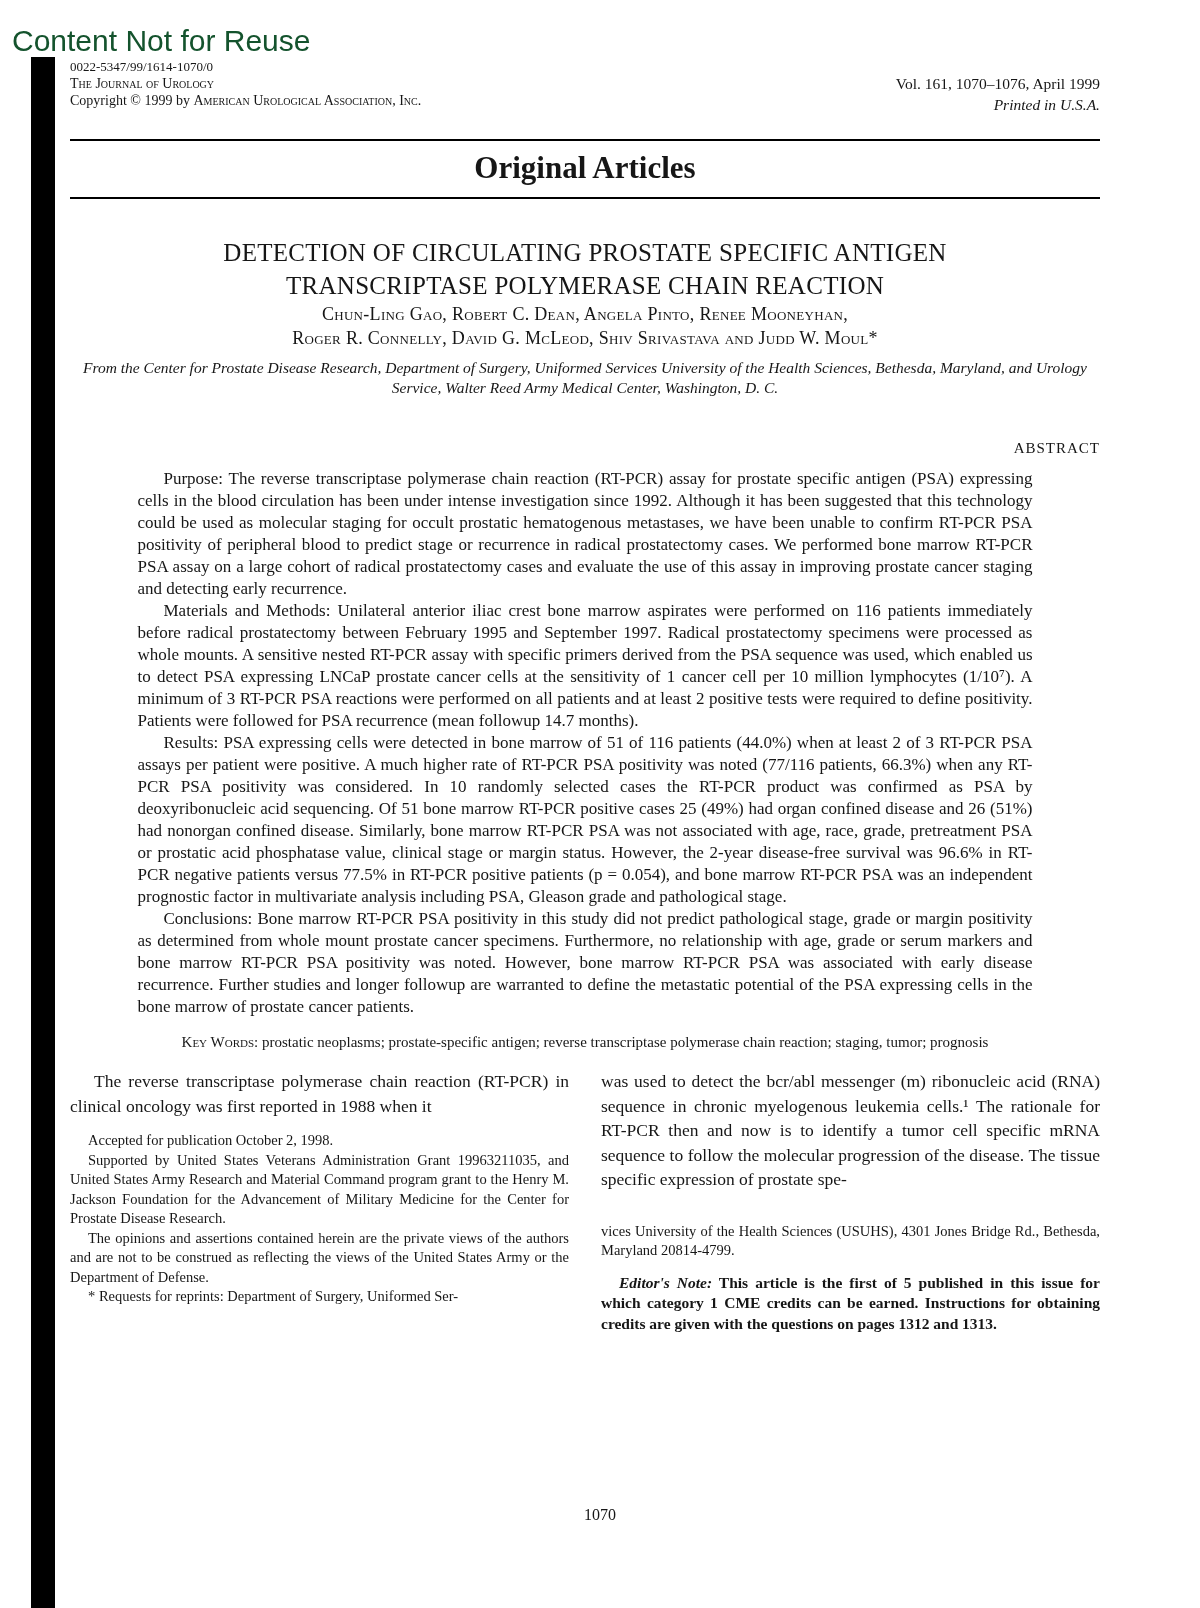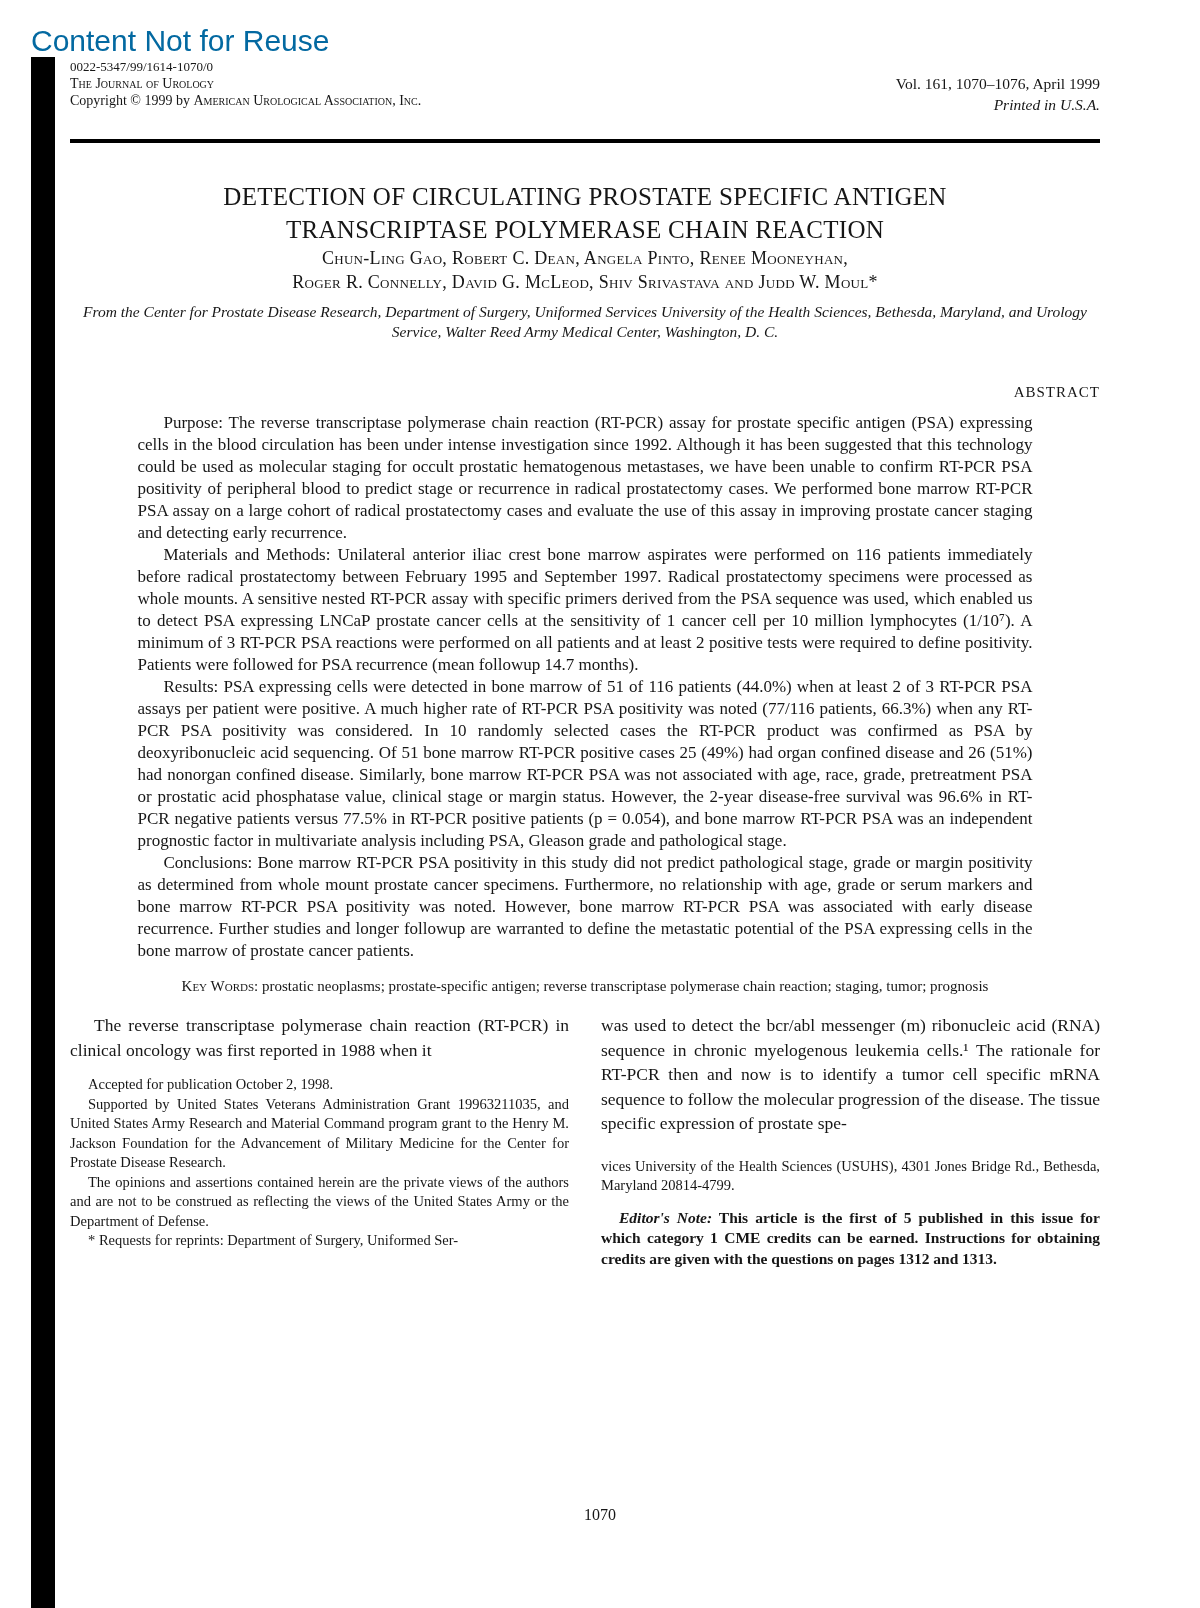--- a/index.html
+++ b/index.html
@@ -16,25 +16,25 @@
   .scan-bar {
     position: absolute;
     left: 31px;
     top: 57px;
     width: 24px;
     height: 1551px;
     background: #000000;
   }
   .watermark {
     position: absolute;
-    left: 31px;
+    left: 12px;
     top: 24px;
     font-family: "Liberation Sans", sans-serif;
     font-size: 30px;
-    color: #0369a1;
+    color: #14532d;
     white-space: nowrap;
   }
   .content {
     position: absolute;
     left: 70px;
     top: 58px;
     width: 1030px;
   }
   .sc { font-variant: small-caps; }
   .italic { font-style: italic; }
@@ -112,21 +112,21 @@
   }
   .indent { text-indent: 24px; }
   .footnotes {
     margin-top: 13px;
     font-size: 14.5px;
     line-height: 19.5px;
     text-align: justify;
   }
   .footnotes p { margin: 0; text-indent: 18px; }
   .footnote-cont {
-    margin: 21px 0 0 0;
+    margin: 30px 0 0 0;
     font-size: 14.5px;
     line-height: 19.5px;
     text-align: justify;
   }
   .editors-note {
     margin: 12px 0 0 0;
     font-size: 15.5px;
     line-height: 20.5px;
     font-weight: bold;
     text-align: justify;
@@ -159,20 +159,21 @@
           <span class="sc">American Urological Association, Inc.</span>
         </div>
       </div>
       <div class="masthead-right">
         <div>Vol. 161, 1070–1076, April 1999</div>
         <div class="italic">Printed in U.S.A.</div>
       </div>
     </header>
 
     <div class="rule rule-top"></div>
+    <h1 class="section-heading">Original Articles</h1>
     <div class="rule"></div>
 
     <div class="article-title">
       <div>DETECTION OF CIRCULATING PROSTATE SPECIFIC ANTIGEN</div>
       <div>TRANSCRIPTASE POLYMERASE CHAIN REACTION</div>
     </div>
 
     <div class="authors sc">
       <div>Chun-Ling Gao, Robert C. Dean, Angela Pinto, Renee Mooneyhan,</div>
       <div>Roger R. Connelly, David G. McLeod, Shiv Srivastava and Judd W. Moul*</div>

